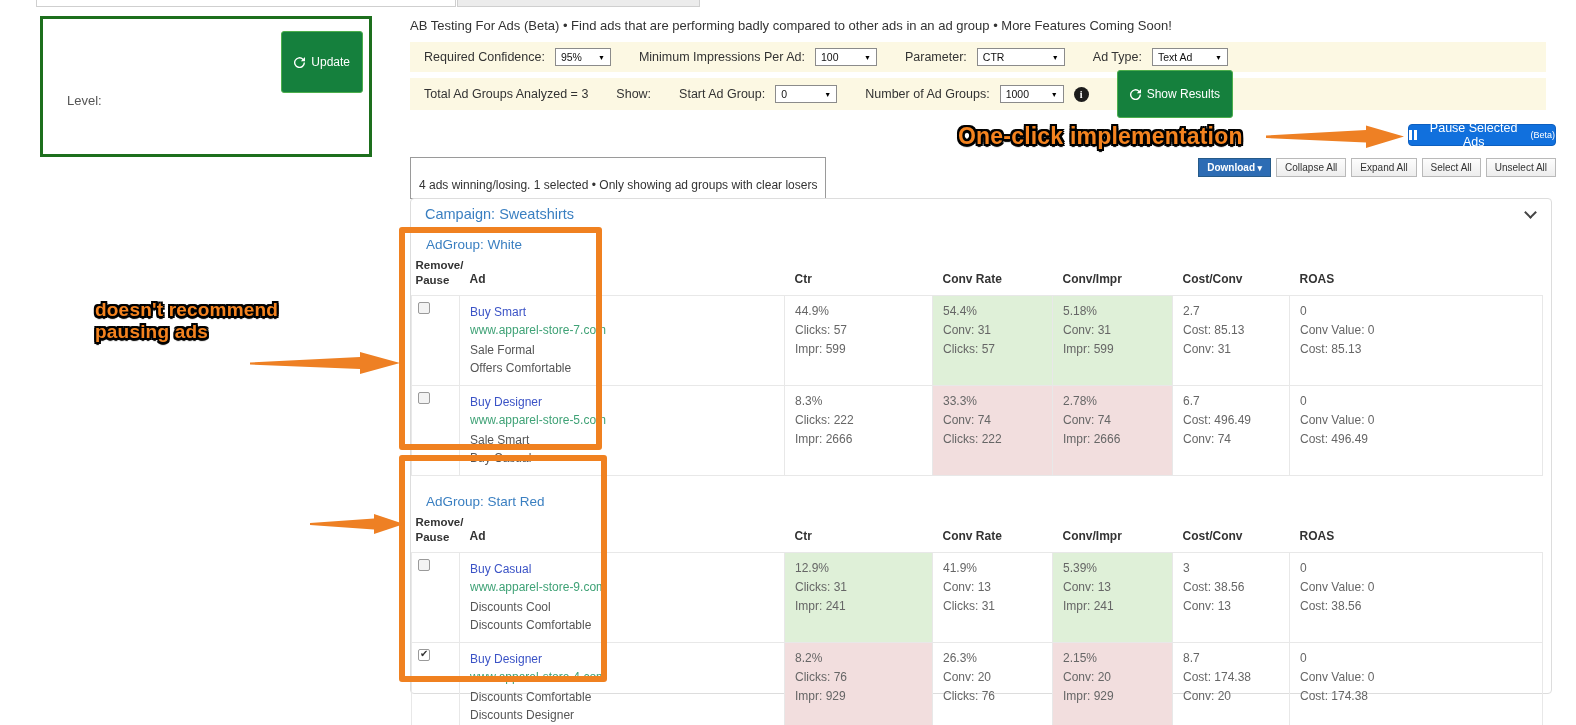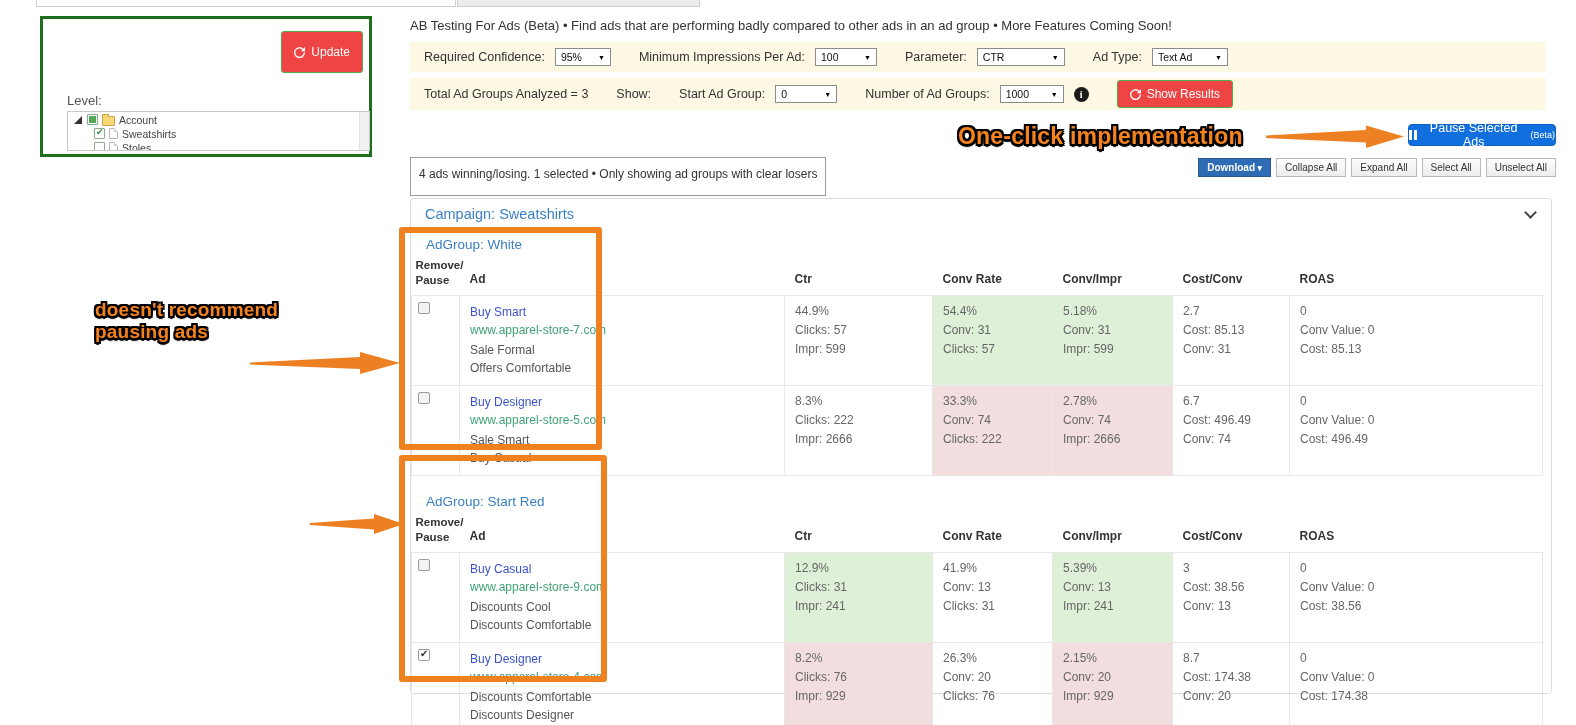--- a/index.html
+++ b/index.html
@@ -5,21 +5,21 @@
   * { margin:0; padding:0; box-sizing:border-box; }
   html,body { width:1576px; height:725px; background:#fff; font-family:"Liberation Sans","DejaVu Sans",sans-serif; }
   #stage { position:relative; width:1576px; height:725px; overflow:hidden; background:#fff; }
 
   
   .tabstrip-a { position:absolute; left:36px; top:0; width:420px; height:7px; background:#fff; border:1px solid #cfcfcf; border-top:none; }
   .tabstrip-b { position:absolute; left:457px; top:0; width:243px; height:7px; background:#ececec; border:1px solid #cfcfcf; border-top:none; }
 
   
   .level-panel { position:absolute; left:40px; top:16px; width:332px; height:141px; border:3px solid #1d6f1d; background:#fff; }
-  .btn-green { display:inline-flex; align-items:center; gap:6px; background:#ef4444; border:1px solid #4cae4c; color:#fff; font-size:12px; padding:13px 12px; border-radius:3px; cursor:pointer; }
+  .btn-green { display:inline-flex; align-items:center; gap:6px; background:#15803d; border:1px solid #4cae4c; color:#fff; font-size:12px; padding:23px 12px; border-radius:3px; cursor:pointer; }
   .update-btn { position:absolute; top:12px; right:6px; }
   .level-label { position:absolute; left:24px; top:74px; font-size:13px; color:#555; }
   .tree-box { position:absolute; left:24px; top:92px; width:303px; height:40px; border:1px solid #c9c9c9; background:#fff; overflow:hidden; }
   .tree-scroll { position:absolute; right:0; top:0; bottom:0; width:10px; background:#f1f1f1; border-left:1px solid #e2e2e2; }
   .tree-row { display:flex; align-items:center; gap:4px; height:13px; margin:1px 0 0 6px; font-size:10.5px; color:#444; }
   .tree-row.child { margin-left:26px; }
   .expander { width:0; height:0; border-left:4px solid transparent; border-top:4px solid transparent; border-right:4px solid #333; border-bottom:4px solid #333; margin-right:1px; }
   .tcb { position:relative; width:11px; height:11px; border:1px solid #8aa98a; background:#fff; border-radius:1px; flex:0 0 auto; }
   .tcb.indeterminate::after { content:""; position:absolute; inset:1px; background:#57a957; }
   .tcb.checked::after { content:"✔"; position:absolute; left:1px; top:-2px; font-size:9px; color:#2f8f2f; }
@@ -38,21 +38,21 @@
   .sel::after { content:"▼"; font-size:7px; margin-left:10px; color:#000; }
   .gap-lg { width:8px; }
   .info-icon { width:15px; height:15px; border-radius:50%; background:#1c1c1c; color:#fff; text-align:center; flex:0 0 auto; cursor:pointer; }
   .info-icon::after { content:"i"; font:bold 10px/15px "Liberation Serif",serif; }
   .refresh-svg { width:11px; height:11px; }
 
   
   .pause-btn { position:absolute; left:1408px; top:124px; width:148px; height:22px; background:#1170dd; border:1px solid #0d5fc0; border-radius:4px; color:#fff; display:flex; align-items:center; justify-content:center; gap:6px; font-size:12.5px; cursor:pointer; }
   .pause-icon { display:inline-block; width:8px; height:10px; border-left:3px solid #fff; border-right:3px solid #fff; }
   .pause-beta { font-size:9px; }
-  .status-box { position:absolute; left:410px; top:157px; height:39px; border:1px solid #9a9a9a; background:#fff; padding:9px 8px; font-size:12px; color:#333; white-space:nowrap; }
+  .status-box { position:absolute; left:410px; top:157px; height:24px; border:1px solid #9a9a9a; background:#fff; padding:20px 8px; font-size:12px; color:#333; white-space:nowrap; }
   .btn-row { position:absolute; top:158px; right:20px; display:flex; gap:5px; }
   .btn-sm { height:19px; padding:2px 8px; font-size:10px; color:#333; background:linear-gradient(#fdfdfd,#ededed); border:1px solid #b9b9b9; border-radius:0; cursor:pointer; white-space:nowrap; }
   .btn-download { background:#2d6cb4; border:1px solid #265a88; color:#fff; font-weight:bold; }
   .btn-download::after { content:" ▾"; font-size:9px; }
 
   
   .campaign-panel { position:absolute; left:410px; top:198px; width:1142px; height:496px; background:#fff; border:1px solid #ddd; border-radius:4px; }
   .campaign-header { height:30px; line-height:30px; padding:0 14px; font-size:14.5px; color:#3a7fc1; position:relative; }
   .chev-down { position:absolute; right:16px; top:9px; width:9px; height:9px; border-right:2px solid #444; border-bottom:2px solid #444; transform:rotate(45deg); cursor:pointer; }
   .adgroup-title { padding:8px 0 4px 15px; font-size:13.5px; color:#3a7fc1; }
@@ -93,39 +93,20 @@
   <div class="tabstrip-b"></div>
 
   <div class="level-panel">
     <button class="btn-green update-btn">
       <svg class="refresh-svg" viewBox="0 0 16 16">
           <path d="M13.6 2.4A8 8 0 1 0 16 8h-2a6 6 0 1 1-1.8-4.2L10 6h6V0l-2.4 2.4z" fill="#fff"></path>
         </svg>
       <span>Update</span>
     </button>
     <div class="level-label">Level:</div>
-    <div class="tree-box">
-      <div class="tree-row">
-        <span class="expander"></span>
-        <span class="tcb indeterminate"></span>
-        <span class="folder"></span>
-        <span>Account</span>
-      </div>
-      <div class="tree-row child">
-        <span class="tcb checked"></span>
-        <span class="file"></span>
-        <span>Sweatshirts</span>
-      </div>
-      <div class="tree-row child">
-        <span class="tcb unchecked"></span>
-        <span class="file"></span>
-        <span>Stoles</span>
-      </div>
-      <div class="tree-scroll"></div>
-    </div>
   </div>
 
   <div class="page-header">AB Testing For Ads (Beta) • Find ads that are performing badly compared to other ads in an ad group • More Features Coming Soon!</div>
 
   <div class="filter-bar row1">
     <span class="flabel">Required Confidence:</span>
     <span class="sel" style="min-width:56px">95%</span>
     <span class="gap-lg"></span>
     <span class="flabel">Minimum Impressions Per Ad:</span>
     <span class="sel" style="min-width:62px">100</span>

